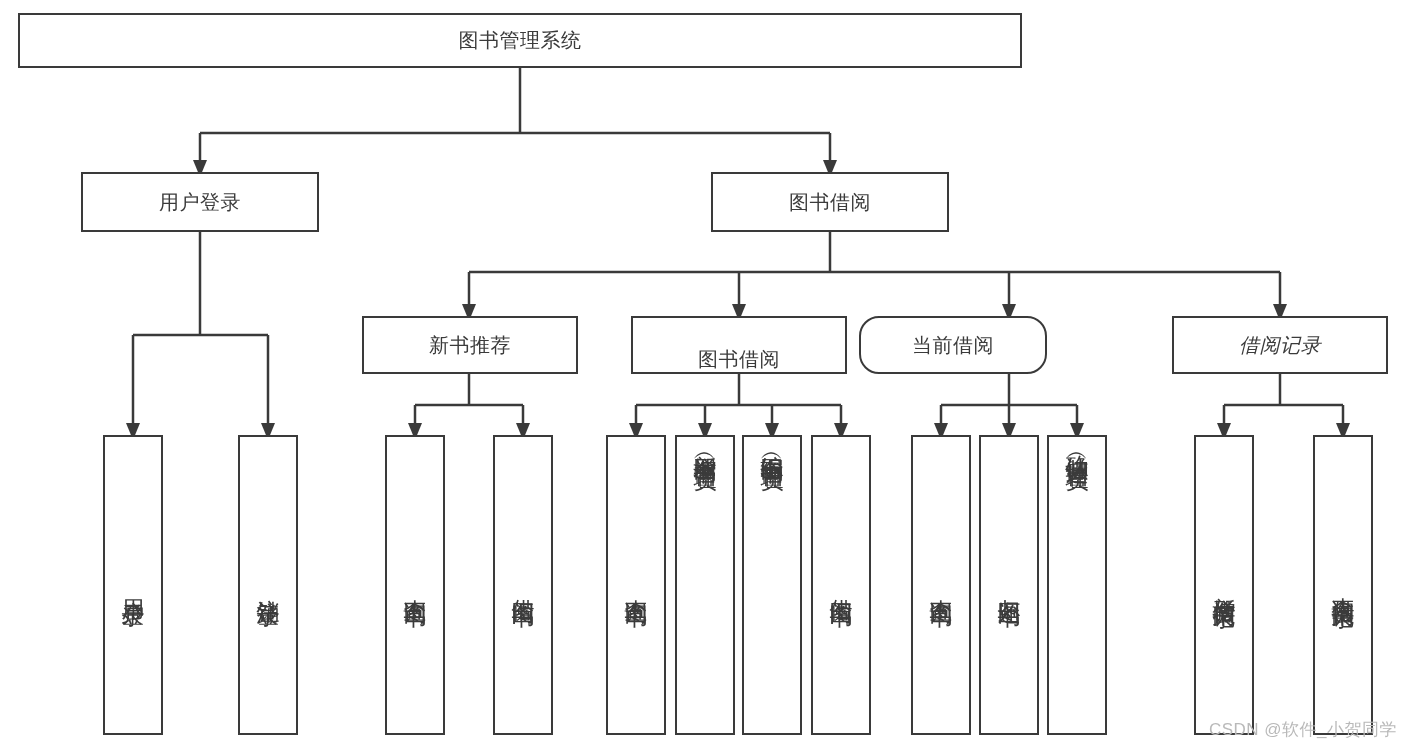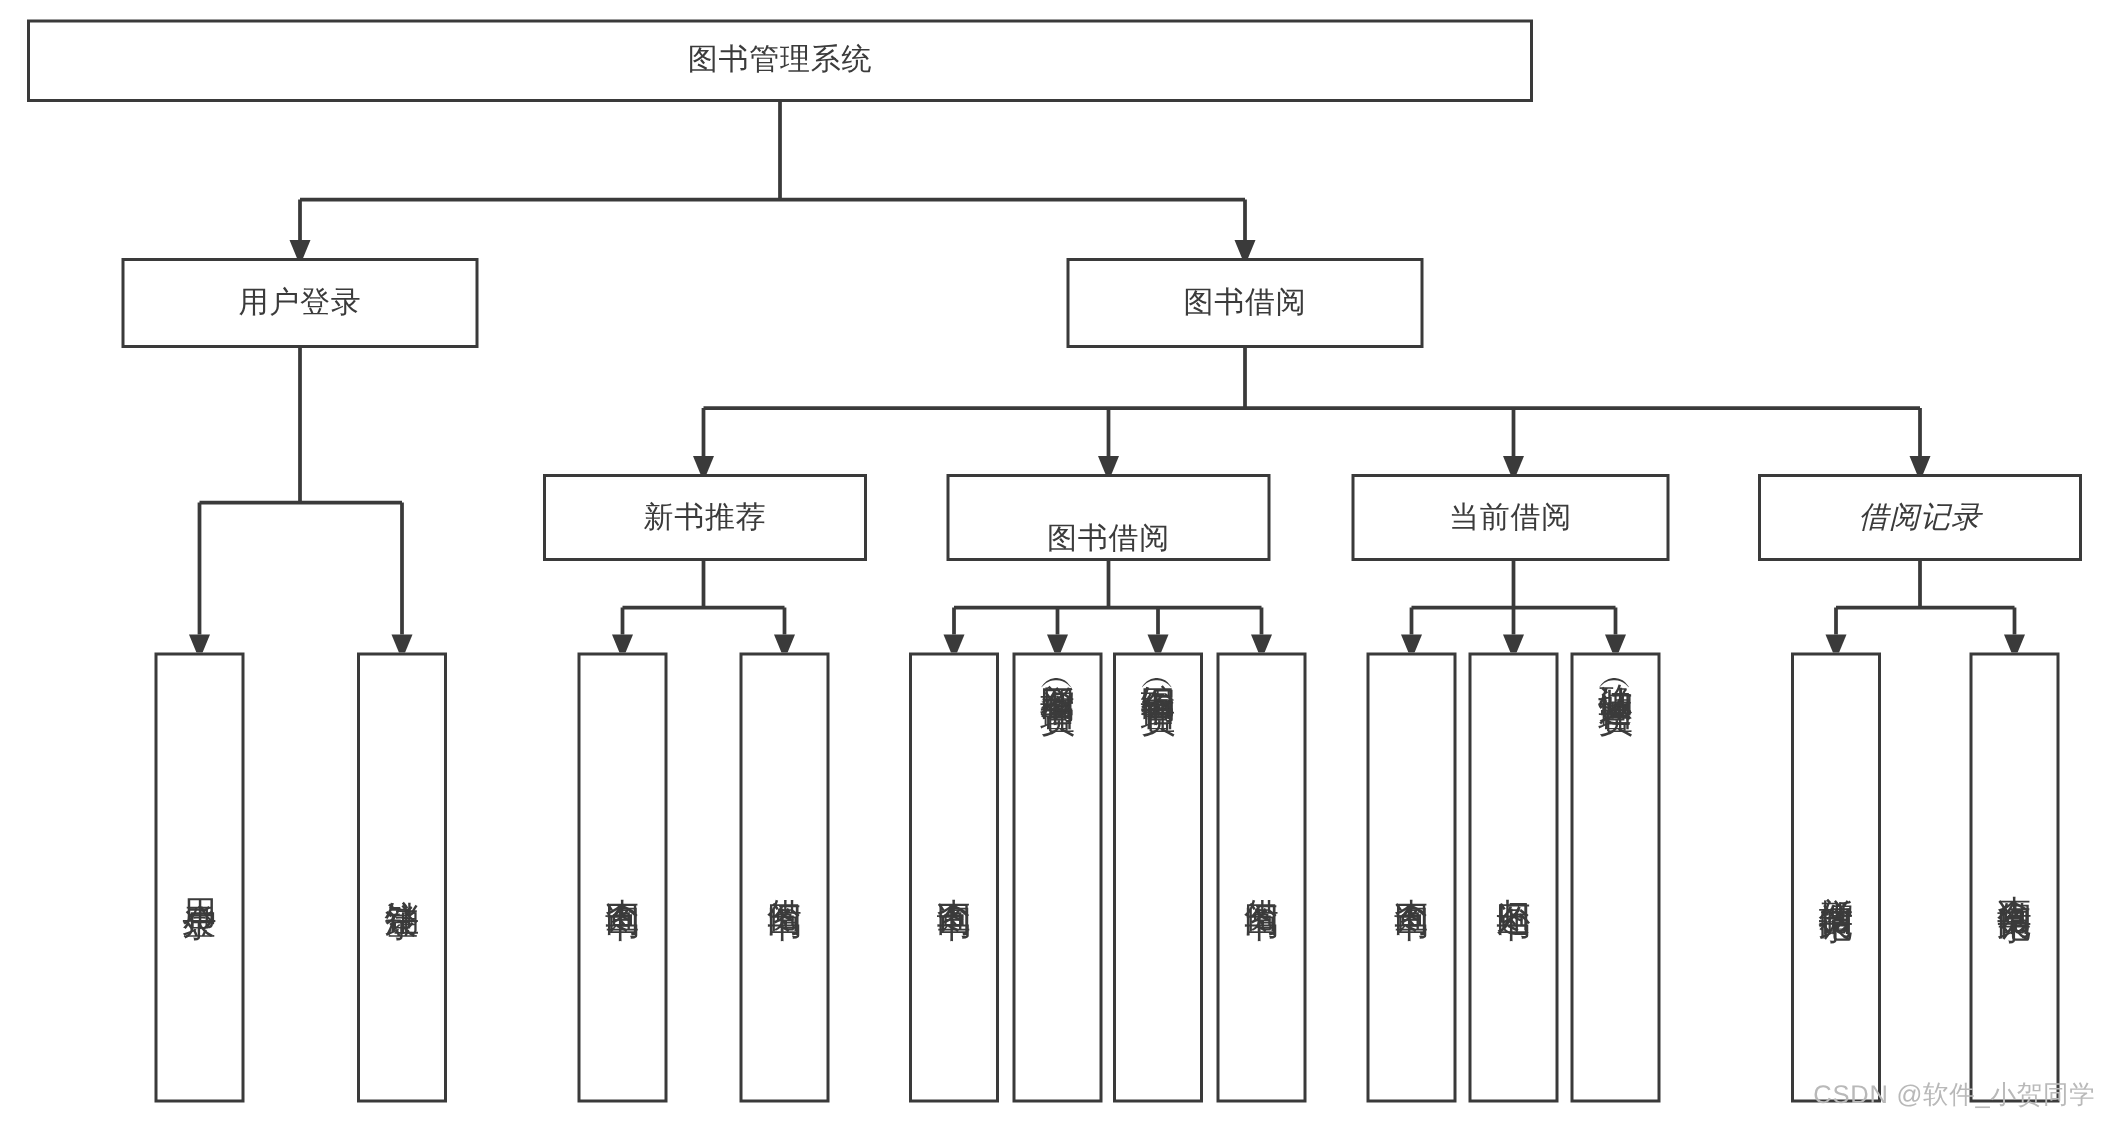--- a/index.html
+++ b/index.html
@@ -168,21 +168,21 @@
   </div>
 
   <div class="node" style="left:362px; top:316px; width:216px; height:58px;">
     <span class="label">新书推荐</span>
   </div>
 
   <div class="node" style="left:631px; top:316px; width:216px; height:58px;align-items:flex-end;">
     <span class="label">图书借阅</span>
   </div>
 
-  <div class="node" style="left:901px; top:316px; width:212px; height:58px;">
+  <div class="node" style="left:859px; top:316px; width:188px; height:58px;border-radius:20px;">
     <span class="label">当前借阅</span>
   </div>
 
   <div class="node" style="left:1172px; top:316px; width:216px; height:58px;font-style:italic;">
     <span class="label">借阅记录</span>
   </div>
 
   <div class="node vertical vcenter" style="left:103px; top:435px; width:60px; height:300px;">
     <span class="label">用户登录</span>
   </div>

